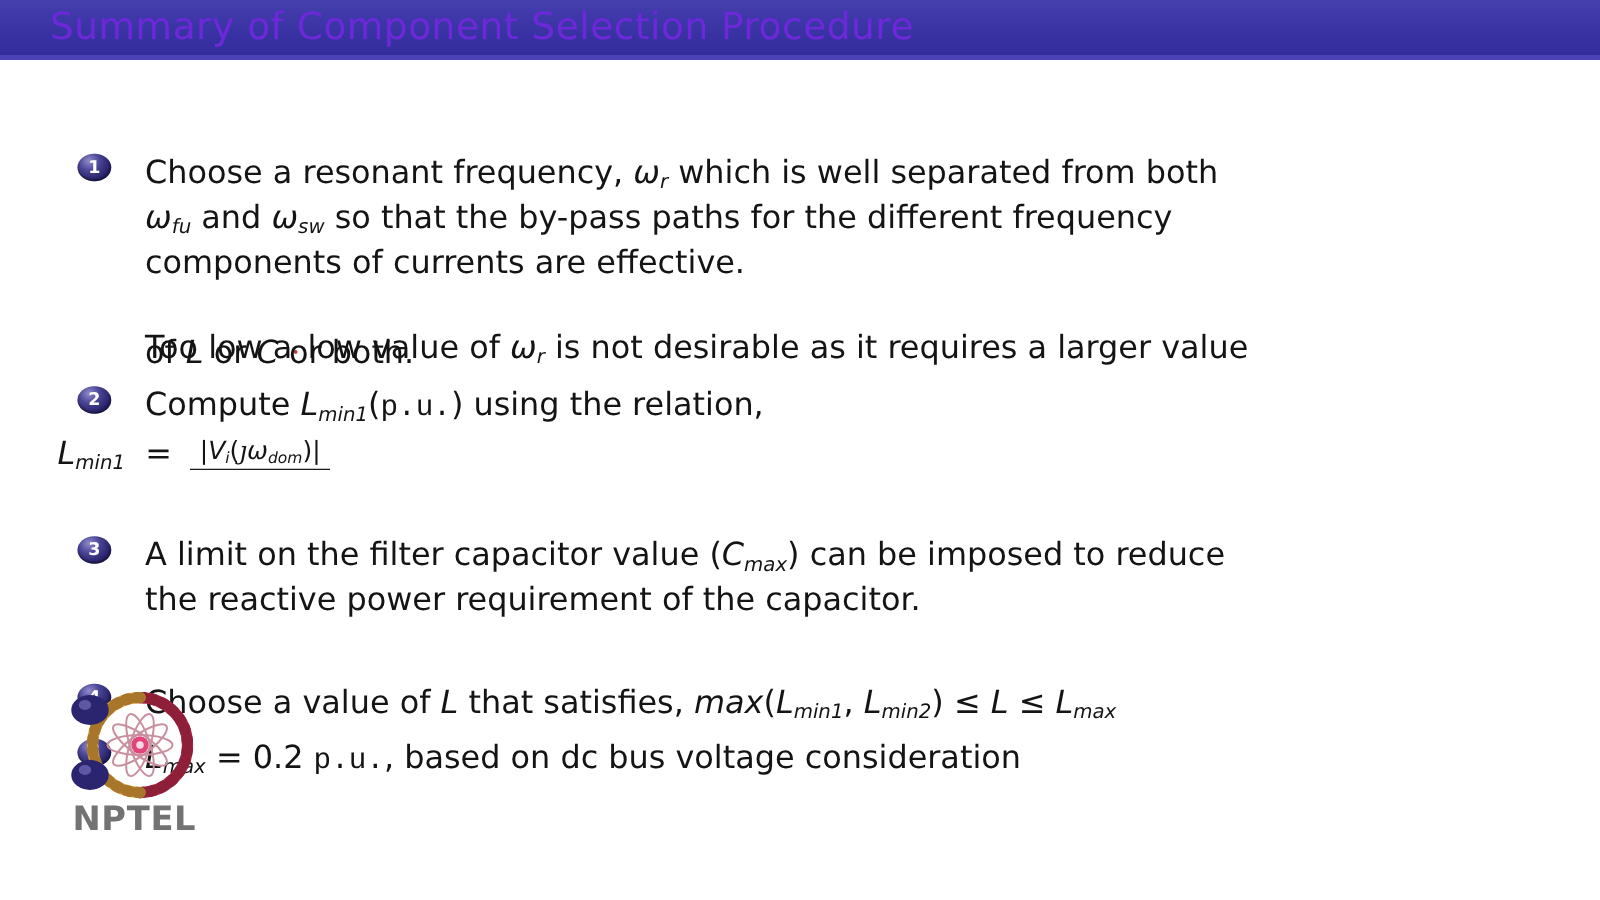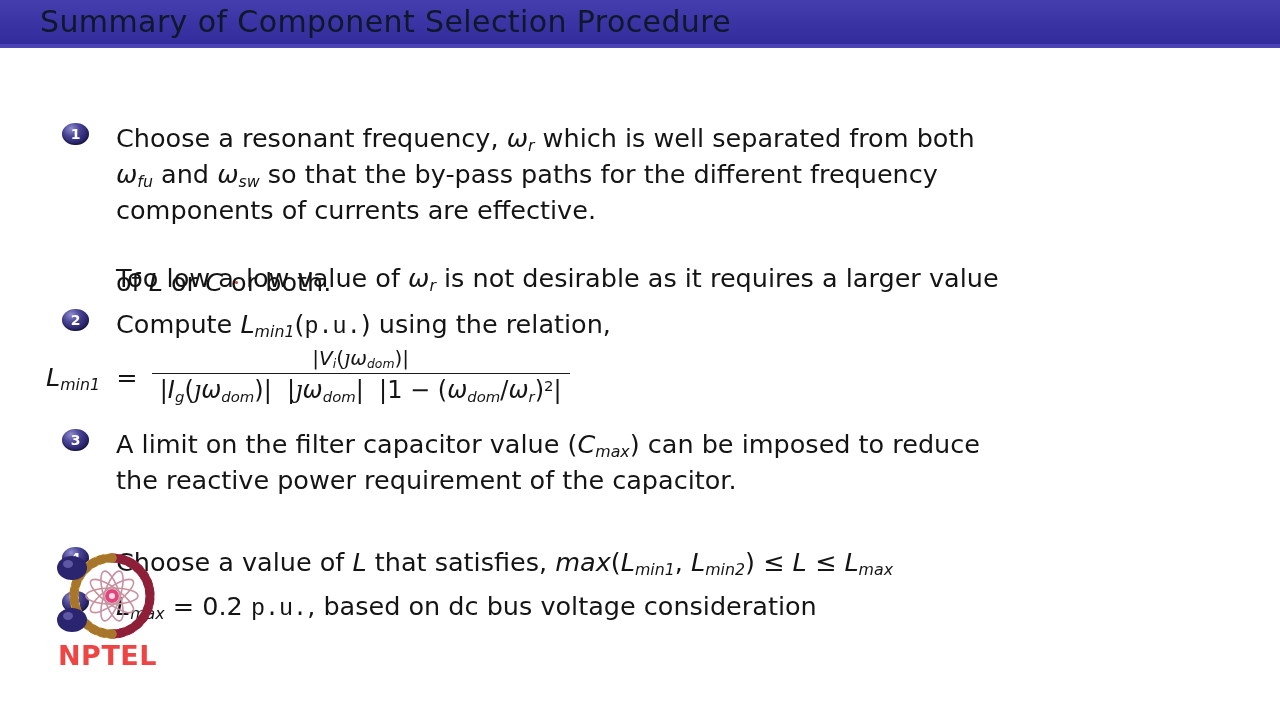--- a/index.html
+++ b/index.html
@@ -31,21 +31,21 @@
     width: 1280px;
     height: 4px;
     background: #4a43b5;
   }
   .title-text {
     position: absolute;
     left: 40px;
     top: 0;
     line-height: 44px;
     font-size: 30px;
-    color: #0f172a;
+    color: #6d28d9;
     letter-spacing: 0.4px;
     white-space: nowrap;
   }
 
   
   .content {
     position: absolute;
     left: 0;
     top: 48px;
     width: 1280px;
@@ -144,21 +144,21 @@
     width: 120px;
     height: 124px;
     z-index: 5;
   }
   .nptel-word {
     position: absolute;
     left: 6px;
     top: 92px;
     font-size: 27px;
     font-weight: bold;
-    color: #ef4444;
+    color: #737373;
     letter-spacing: 0.5px;
     font-family: "DejaVu Sans", sans-serif;
   }
 </style>
 </head>
 <body>
 
 <div class="title-bar"></div>
 <div class="title-bar-underline"></div>
 <div class="title-text">Summary of Component Selection Procedure</div>
@@ -190,23 +190,20 @@
       Compute <span class="mi">L</span><sub>min1</sub>(<span class="pu">p.u.</span>) using the relation,
     </div>
   </div>
   <div class="eqline" style="top:300px;">
     <span class="lhs">
       <span class="mi">L</span><sub>min1</sub> &nbsp;=
     </span>
     <span class="frac">
       <span class="num">
         |<span class="mi">V</span><sub>i</sub>(<span class="jay">ȷ</span><span class="mi">ω</span><sub>dom</sub>)|
-      </span>
-      <span class="den">
-        |<span class="mi">I</span><sub>g</sub>(<span class="jay">ȷ</span><span class="mi">ω</span><sub>dom</sub>)| &nbsp;|<span class="jay">ȷ</span><span class="mi">ω</span><sub>dom</sub>| &nbsp;|1 − (<span class="mi">ω</span><sub>dom</sub>/<span class="mi">ω</span><sub>r</sub>)<sup>2</sup>|
       </span>
     </span>
   </div>
 
   <div class="item" style="top:378px;">
     <div class="badge">3</div>
     <div class="body-text" style="top:0;">
       A limit on the filter capacitor value (<span class="mi">C</span><sub>max</sub>) can be imposed to reduce
     </div>
     <div class="body-text" style="top:36px;">

